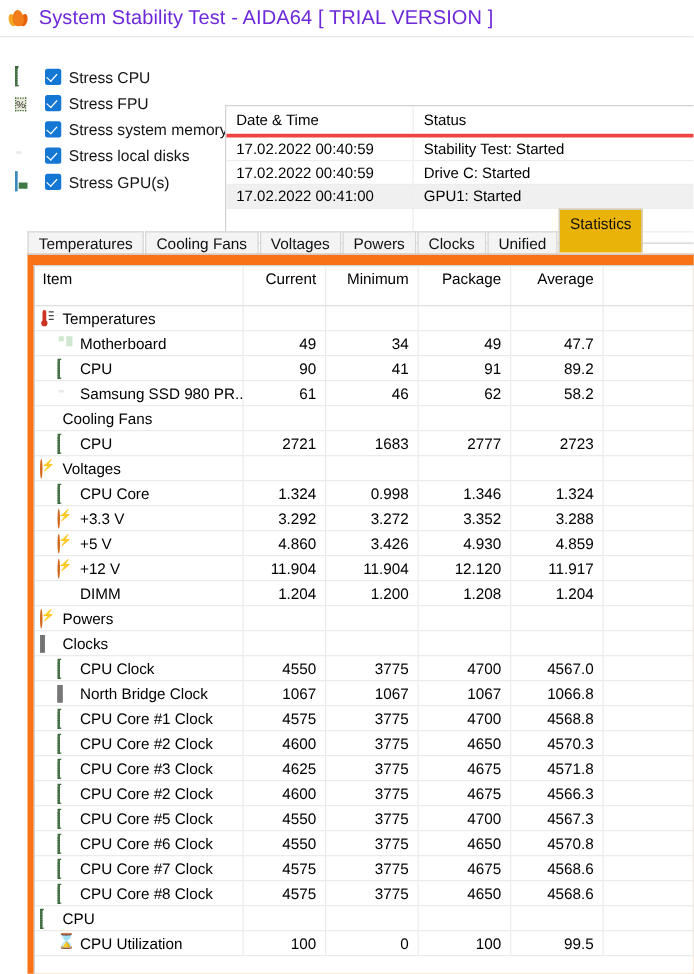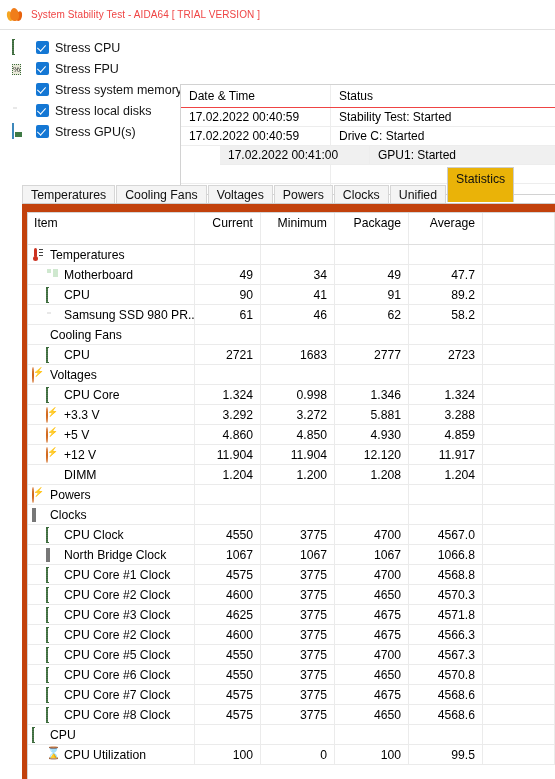--- a/index.html
+++ b/index.html
@@ -11,47 +11,47 @@
     font-size:12px;color:#000;
     -webkit-font-smoothing:antialiased;
   }
   
   #titlebar{
     height:30px;background:#ffffff;display:flex;align-items:center;
     padding-left:6px;box-sizing:border-box;
     border-bottom:1px solid #e2e2e2;
   }
   #titlebar .flame{width:18px;height:18px;position:relative;margin-right:7px;flex:0 0 auto;}
-  .title-text{font-size:10px;color:#ef4444;letter-spacing:.1px;white-space:nowrap;}
+  .title-text{font-size:16px;color:#6d28d9;letter-spacing:.1px;white-space:nowrap;}
   
   #upper{
     position:relative;height:144px;background:#fff;
     box-sizing:border-box;
   }
-  #checklist{position:absolute;left:12px;top:7px;width:170px;}
+  #checklist{position:absolute;left:12px;top:21px;width:170px;}
   .chk-row{display:flex;align-items:center;height:21px;}
   .chk-icon{width:17px;height:15px;margin-right:7px;flex:0 0 auto;position:relative;}
   .cbox{
     width:13px;height:13px;border-radius:2px;background:#1477d4;
     margin-right:6px;flex:0 0 auto;position:relative;
   }
   .cbox:after{
     content:"";position:absolute;left:3px;top:2px;width:4px;height:7px;
     border:solid #fff;border-width:0 1.7px 1.7px 0;transform:rotate(42deg);
   }
   .chk-label{font-size:12.5px;color:#141414;white-space:nowrap;}
   
   #logtable{
     position:absolute;left:180px;top:54px;right:0;height:111px;
     border:1px solid #d2d2d2;border-right:none;box-sizing:border-box;
     background:#fff;overflow:hidden;
   }
   .log-row{display:flex;height:18px;align-items:center;border-bottom:1px solid #ededed;}
-  .log-row.hdr{height:22px;border-bottom:1px solid #ef4444;}
-  .log-row.sel{background:#f0f0f0;margin-left:39px;}
+  .log-row.hdr{height:22px;border-bottom:3px solid #ef4444;}
+  .log-row.sel{background:#f0f0f0;}
   .log-c1{width:150px;flex:0 0 auto;padding-left:8px;box-sizing:border-box;
           border-right:1px solid #ededed;height:100%;display:flex;align-items:center;
           font-size:12px;white-space:nowrap;overflow:hidden;}
   .log-c2{flex:1 1 auto;padding-left:8px;box-sizing:border-box;height:100%;
           display:flex;align-items:center;font-size:12px;white-space:nowrap;overflow:hidden;}
   .log-row.hdr .log-c1,.log-row.hdr .log-c2{color:#000;}
   
   #tabstrip{
     position:relative;height:24px;margin-left:22px;margin-top:4px;
     display:flex;align-items:flex-end;
@@ -62,21 +62,21 @@
     margin-right:1px;color:#101010;white-space:nowrap;box-sizing:border-box;
     position:relative;top:2px;
   }
   .tab.active{
     height:35px;line-height:22px;background:#eab308;top:0;
     border-color:#cdcdcd;z-index:3;
   }
   
   #statspanel{
     position:absolute;left:22px;top:203px;right:0;bottom:0;
-    background:#c2410c;border-top:1px solid #cdcdcd;box-sizing:border-box;
+    background:#f97316;border-top:1px solid #cdcdcd;box-sizing:border-box;
   }
   #statsgrid{
     position:absolute;left:5px;top:8px;right:0;bottom:0;
     border:1px solid #d4d4d4;border-right:none;border-bottom:none;
     box-sizing:border-box;background:#fff;overflow:hidden;
   }
   .g-row{display:flex;height:19px;align-items:stretch;border-bottom:1px solid #ebebeb;}
   .g-row.hdr{height:31px;border-bottom:1px solid #dfdfdf;}
   .g-item{
     width:167px;flex:0 0 auto;border-right:1px solid #ebebeb;
@@ -333,31 +333,31 @@
           <div class="g-num wide">1.324</div>
           <div class="g-pad"></div>
         </div>
         <div class="g-row">
           <div class="g-item ind1">
             <span class="icn"><span class="ic-volt"></span></span>
             <span class="lbl">+3.3 V</span>
           </div>
           <div class="g-num">3.292</div>
           <div class="g-num wide">3.272</div>
-          <div class="g-num wide">5.881</div>
+          <div class="g-num wide">3.352</div>
           <div class="g-num wide">3.288</div>
           <div class="g-pad"></div>
         </div>
         <div class="g-row">
           <div class="g-item ind1">
             <span class="icn"><span class="ic-volt"></span></span>
             <span class="lbl">+5 V</span>
           </div>
           <div class="g-num">4.860</div>
-          <div class="g-num wide">4.850</div>
+          <div class="g-num wide">3.426</div>
           <div class="g-num wide">4.930</div>
           <div class="g-num wide">4.859</div>
           <div class="g-pad"></div>
         </div>
         <div class="g-row">
           <div class="g-item ind1">
             <span class="icn"><span class="ic-volt"></span></span>
             <span class="lbl">+12 V</span>
           </div>
           <div class="g-num">11.904</div>

